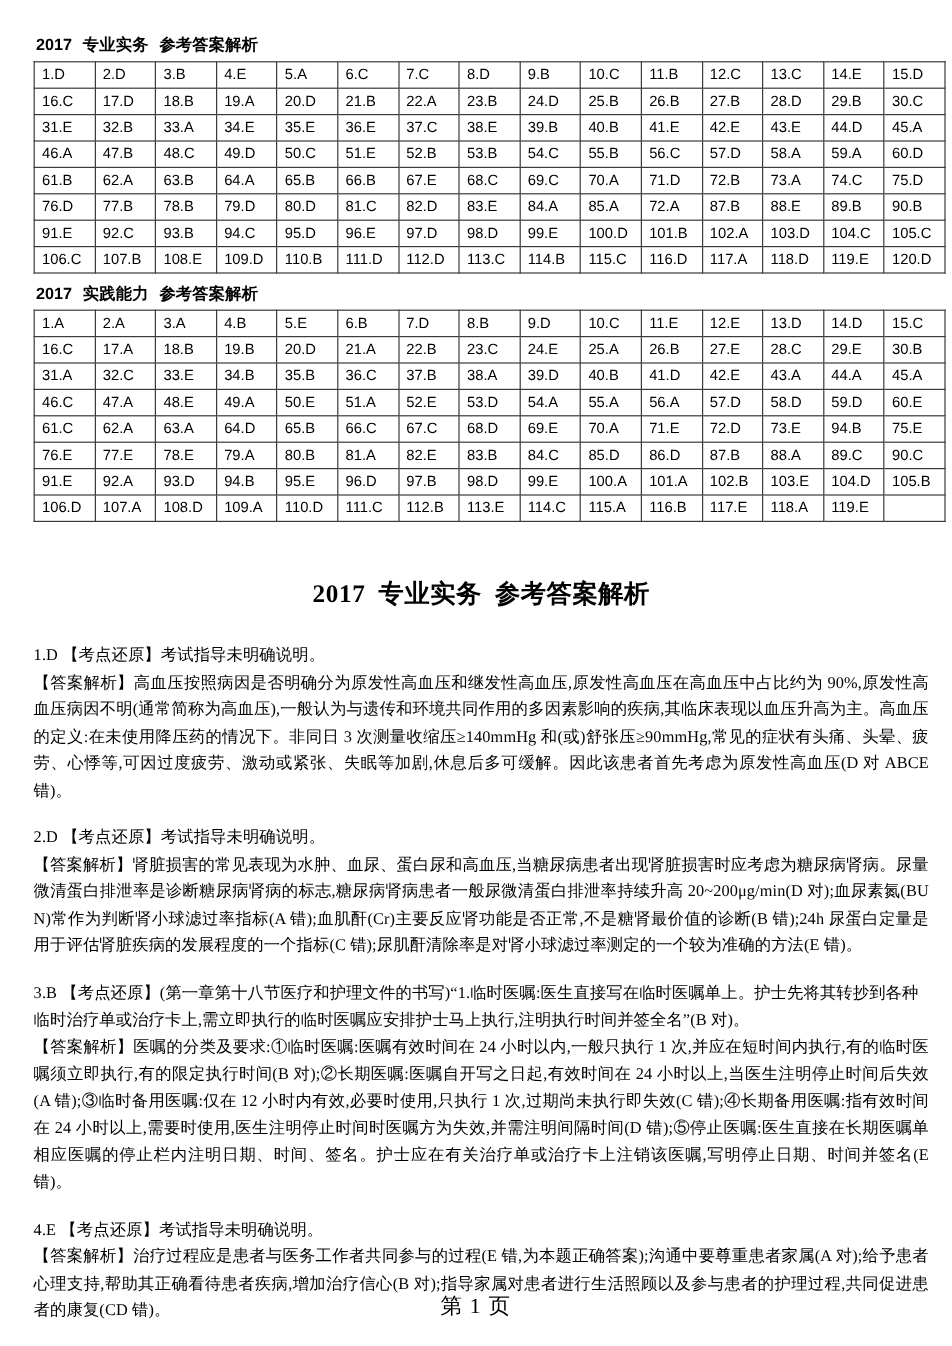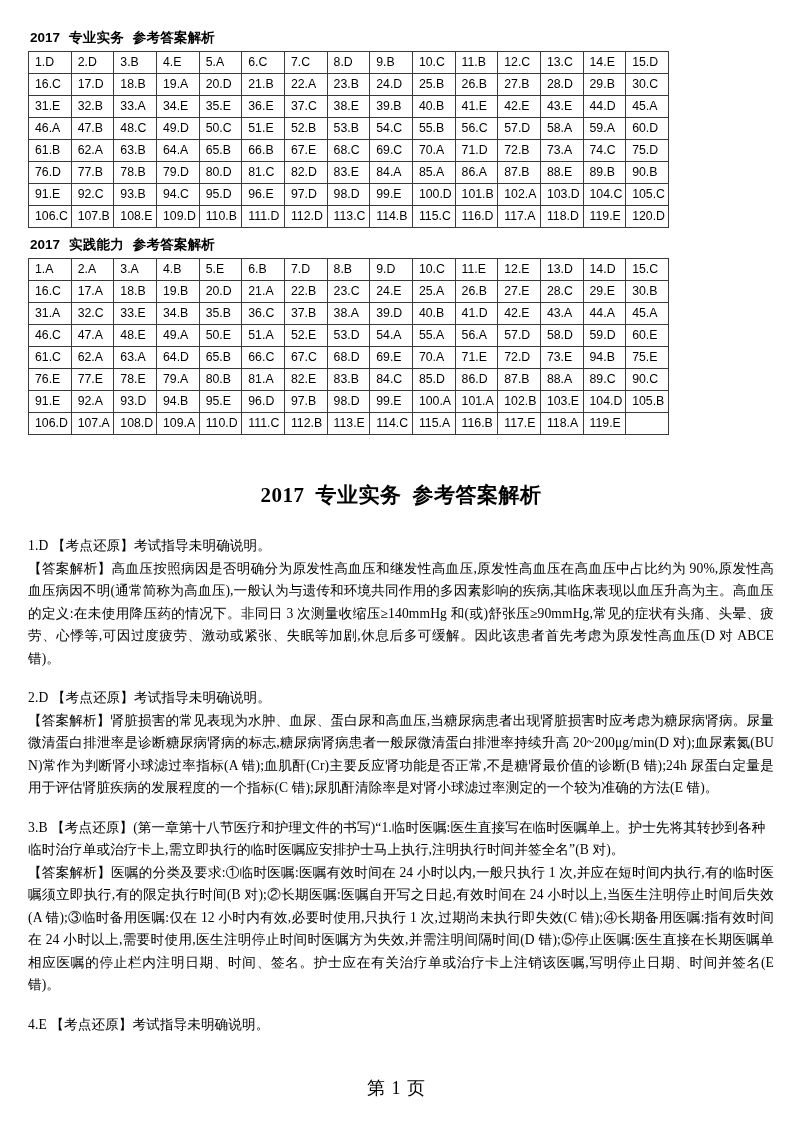--- a/index.html
+++ b/index.html
@@ -32,21 +32,21 @@
     margin: 0 0 5px 2px;
     line-height: 1.2;
     white-space: nowrap;
   }
   .sec-head .yr { letter-spacing: 0px; }
   .sec-head .gap { display: inline-block; width: 9px; }
 
   
   table.ans {
     border-collapse: collapse;
-    width: 641px;
+    width: 760px;
     table-layout: fixed;
     margin: 0 0 0 0;
   }
   table.ans td {
     border: 1px solid #3a3a3a;
     height: 21px;
     padding: 0 0 0 6px;
     font-family: "Liberation Sans", "DejaVu Sans", sans-serif;
     font-size: 12.3px;
     line-height: 21px;
@@ -196,21 +196,21 @@
           <td>76.D</td>
           <td>77.B</td>
           <td>78.B</td>
           <td>79.D</td>
           <td>80.D</td>
           <td>81.C</td>
           <td>82.D</td>
           <td>83.E</td>
           <td>84.A</td>
           <td>85.A</td>
-          <td>86.A</td>
+          <td>72.A</td>
           <td>87.B</td>
           <td>88.E</td>
           <td>89.B</td>
           <td>90.B</td>
         </tr>
         <tr>
           <td>91.E</td>
           <td>92.C</td>
           <td>93.B</td>
           <td>94.C</td>
@@ -404,18 +404,19 @@
       <div class="block">
         <p class="lead">2.D 【考点还原】考试指导未明确说明。</p>
         <p>【答案解析】肾脏损害的常见表现为水肿、血尿、蛋白尿和高血压,当糖尿病患者出现肾脏损害时应考虑为糖尿病肾病。尿量微清蛋白排泄率是诊断糖尿病肾病的标志,糖尿病肾病患者一般尿微清蛋白排泄率持续升高 20~200μg/min(D 对);血尿素氮(BUN)常作为判断肾小球滤过率指标(A 错);血肌酐(Cr)主要反应肾功能是否正常,不是糖肾最价值的诊断(B 错);24h 尿蛋白定量是用于评估肾脏疾病的发展程度的一个指标(C 错);尿肌酐清除率是对肾小球滤过率测定的一个较为准确的方法(E 错)。</p>
       </div>
       <div class="block">
         <p class="lead">3.B 【考点还原】(第一章第十八节医疗和护理文件的书写)“1.临时医嘱:医生直接写在临时医嘱单上。护士先将其转抄到各种临时治疗单或治疗卡上,需立即执行的临时医嘱应安排护士马上执行,注明执行时间并签全名”(B 对)。</p>
         <p>【答案解析】医嘱的分类及要求:①临时医嘱:医嘱有效时间在 24 小时以内,一般只执行 1 次,并应在短时间内执行,有的临时医嘱须立即执行,有的限定执行时间(B 对);②长期医嘱:医嘱自开写之日起,有效时间在 24 小时以上,当医生注明停止时间后失效(A 错);③临时备用医嘱:仅在 12 小时内有效,必要时使用,只执行 1 次,过期尚未执行即失效(C 错);④长期备用医嘱:指有效时间在 24 小时以上,需要时使用,医生注明停止时间时医嘱方为失效,并需注明间隔时间(D 错);⑤停止医嘱:医生直接在长期医嘱单相应医嘱的停止栏内注明日期、时间、签名。护士应在有关治疗单或治疗卡上注销该医嘱,写明停止日期、时间并签名(E 错)。</p>
       </div>
       <div class="block">
         <p class="lead">4.E 【考点还原】考试指导未明确说明。</p>
+        <p>【答案解析】治疗过程应是患者与医务工作者共同参与的过程(E 错,为本题正确答案);沟通中要尊重患者家属(A 对);给予患者心理支持,帮助其正确看待患者疾病,增加治疗信心(B 对);指导家属对患者进行生活照顾以及参与患者的护理过程,共同促进患者的康复(CD 错)。</p>
       </div>
     </div>
 
   <div class="footer">第 1 页</div>
 
 </div>
 
 </body></html>

